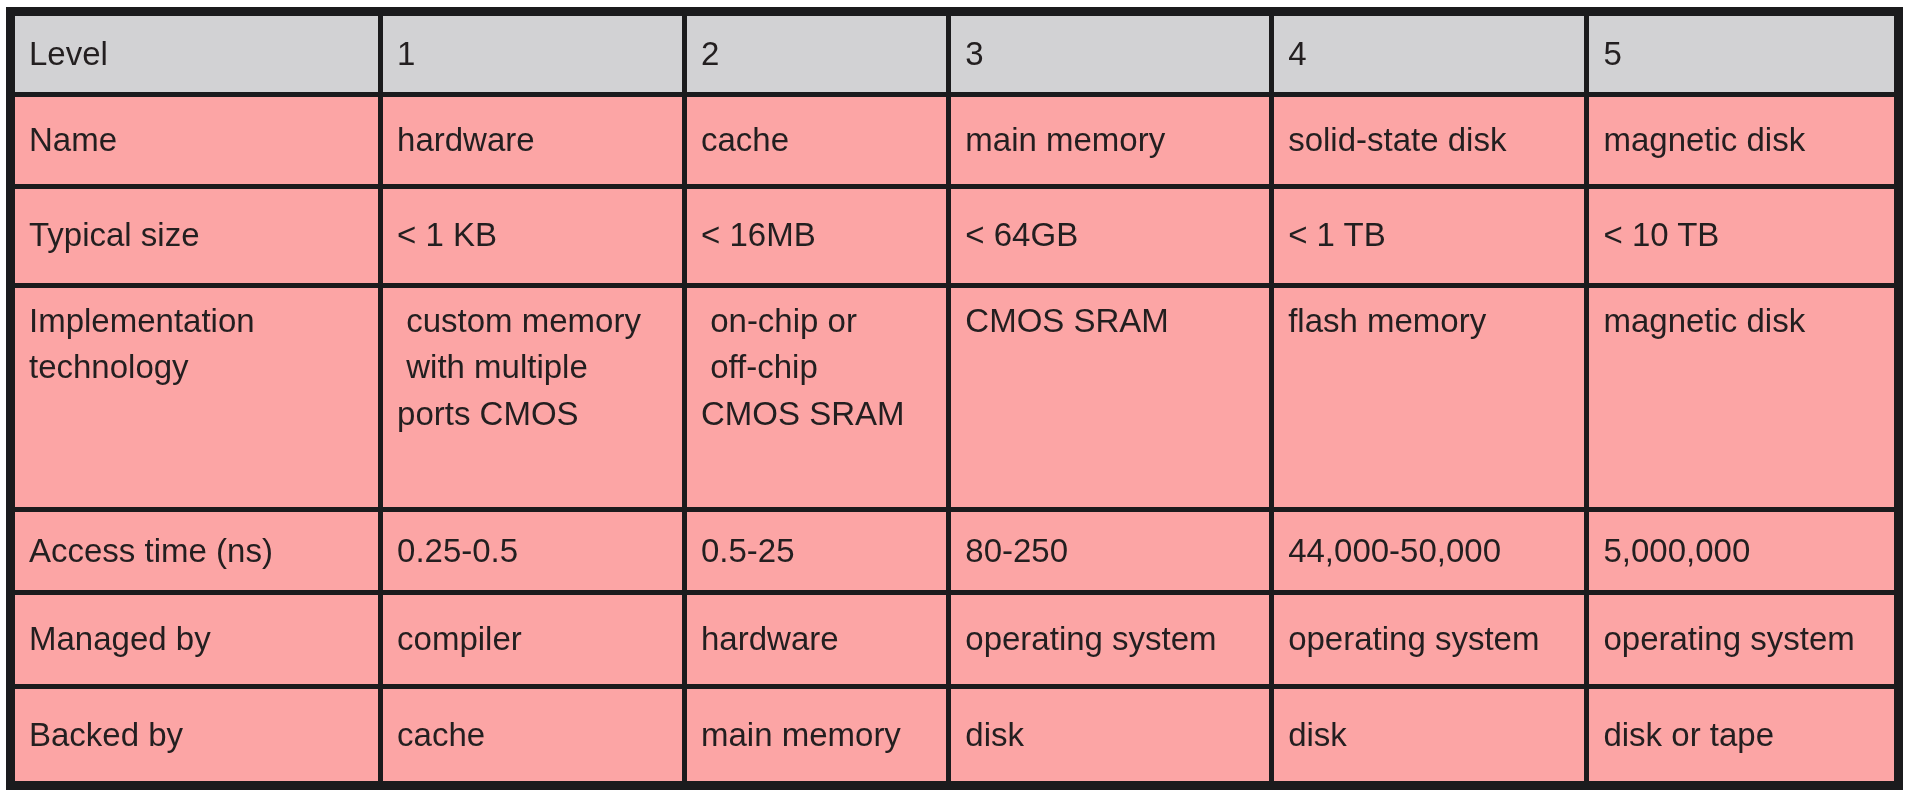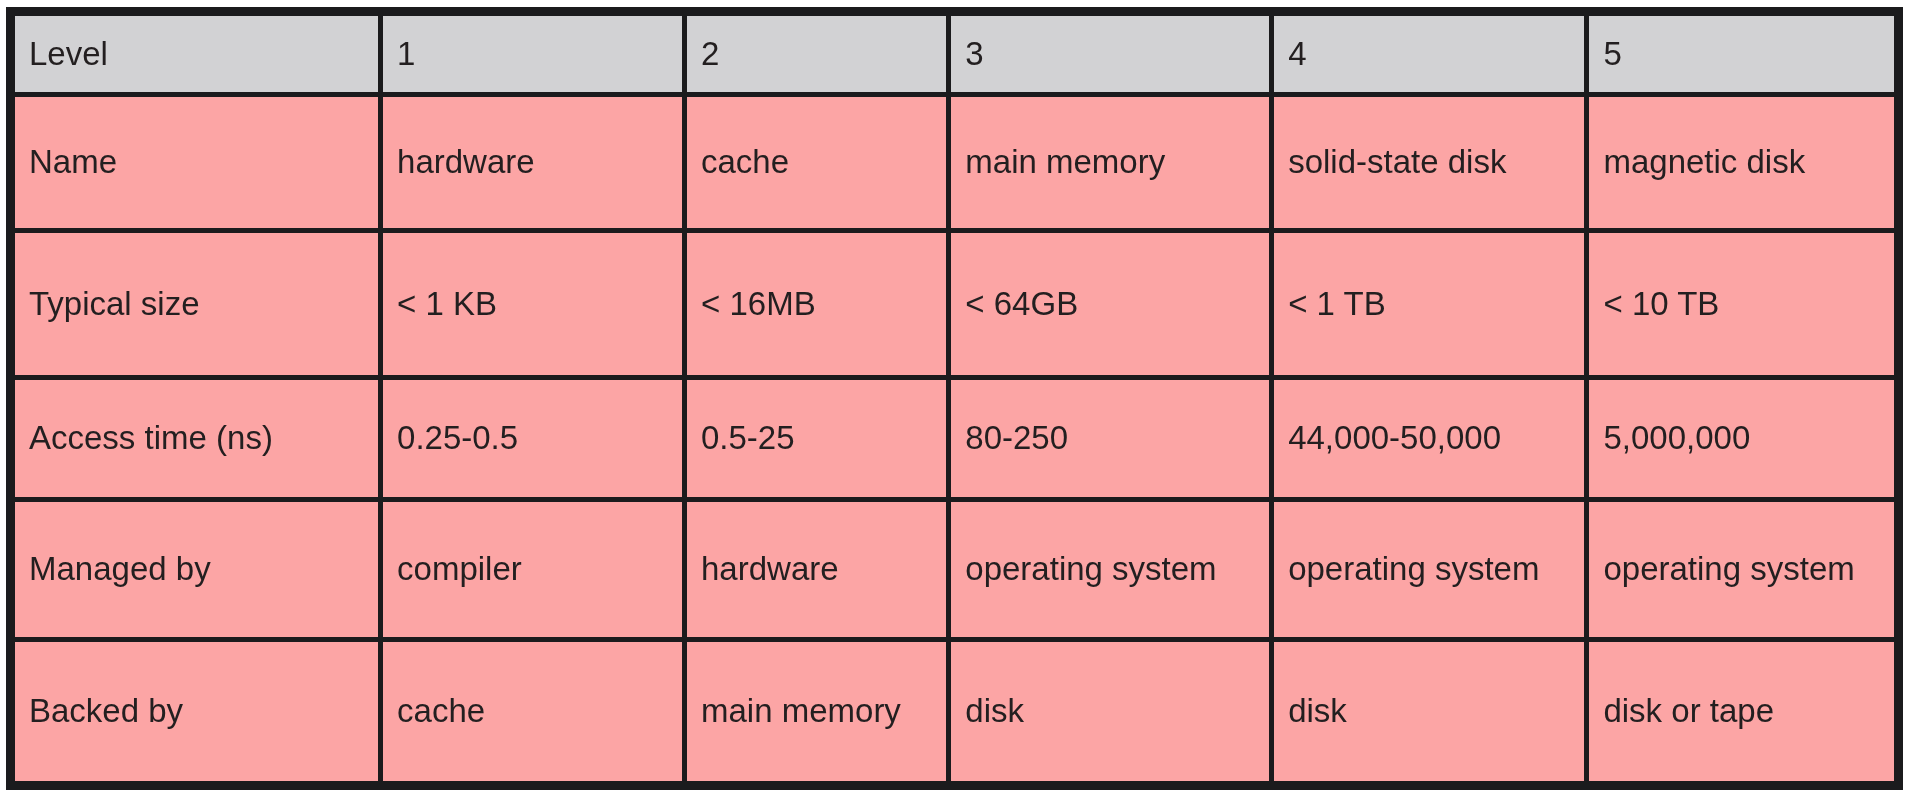--- a/index.html
+++ b/index.html
@@ -93,20 +93,33 @@
         <td>magnetic disk</td>
       </tr>
       <tr class="r-size">
         <th>Typical size</th>
         <td>&lt; 1 KB</td>
         <td>&lt; 16MB</td>
         <td>&lt; 64GB</td>
         <td>&lt; 1 TB</td>
         <td>&lt; 10 TB</td>
       </tr>
+      <tr class="r-impl">
+        <th>Implementation
+technology</th>
+        <td> custom memory
+ with multiple
+ports CMOS</td>
+        <td> on-chip or
+ off-chip
+CMOS SRAM</td>
+        <td>CMOS SRAM</td>
+        <td>flash memory</td>
+        <td>magnetic disk</td>
+      </tr>
       <tr class="r-access">
         <th>Access time (ns)</th>
         <td>0.25-0.5</td>
         <td>0.5-25</td>
         <td>80-250</td>
         <td>44,000-50,000</td>
         <td>5,000,000</td>
       </tr>
       <tr class="r-managed">
         <th>Managed by</th>

